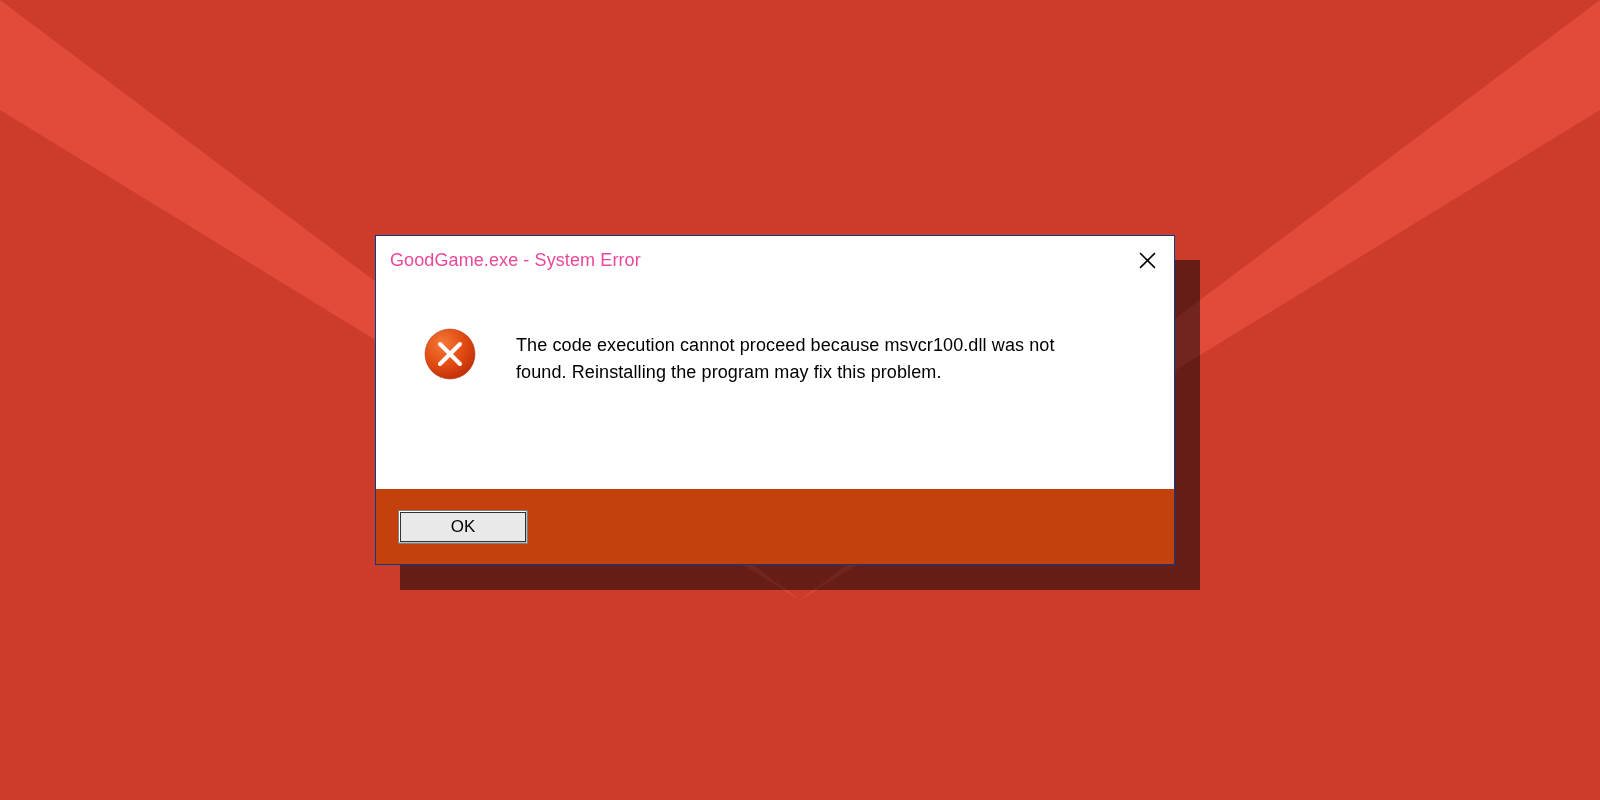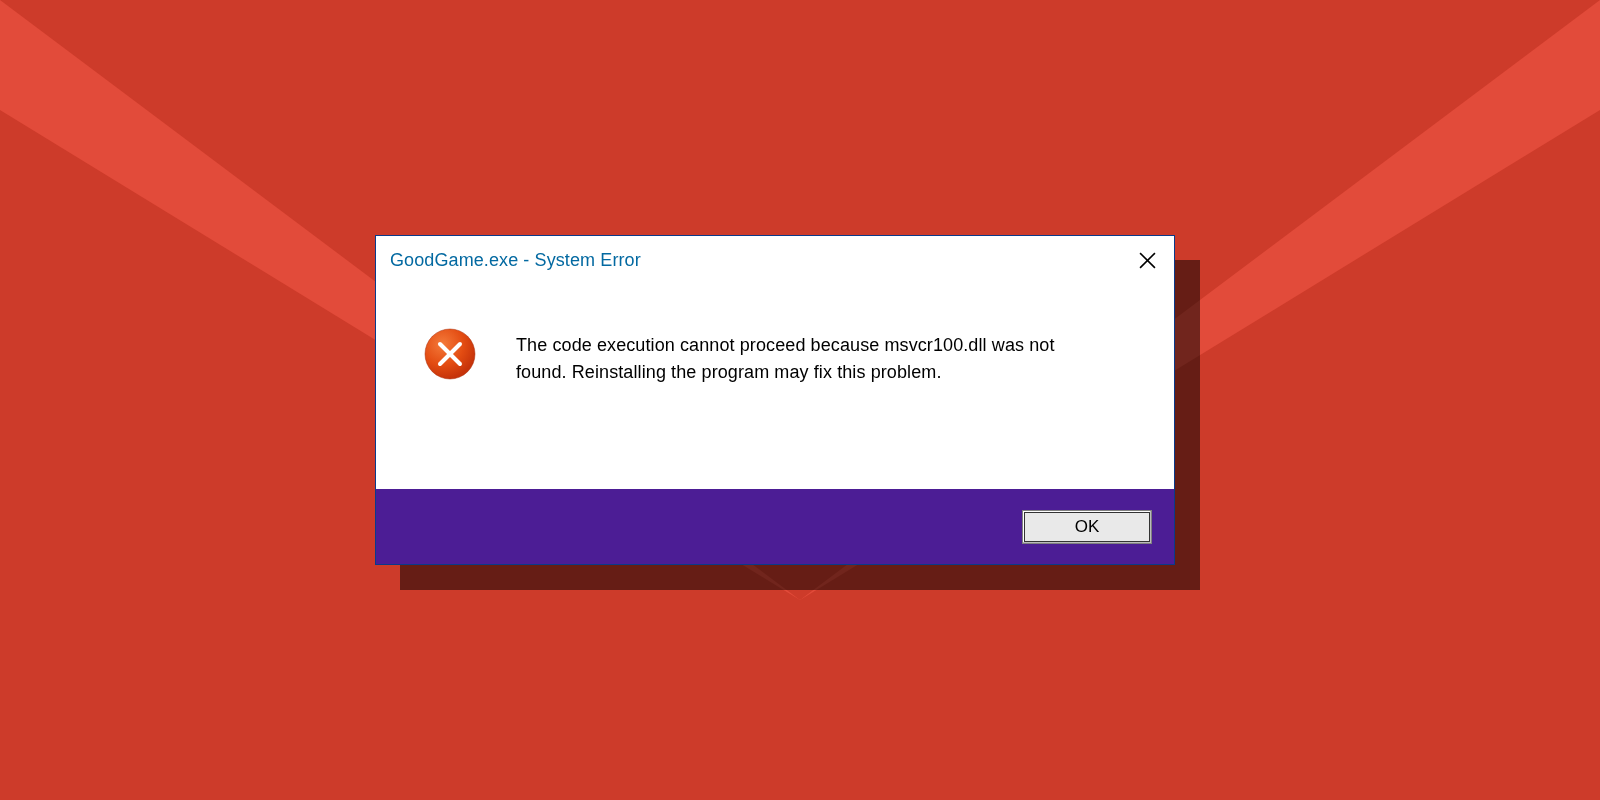--- a/index.html
+++ b/index.html
@@ -45,21 +45,21 @@
     }
     .titlebar {
       height: 48px;
       display: flex;
       align-items: center;
       padding: 0 2px 0 14px;
       background: #ffffff;
     }
     .title-text {
       font-size: 18px;
-      color: #0369a1;
+      color: #ec4899;
       flex: 1;
       letter-spacing: 0.1px;
     }
     .close-button {
       width: 50px;
       height: 46px;
       display: flex;
       align-items: center;
       justify-content: center;
       cursor: default;
@@ -85,24 +85,24 @@
     }
     .message-text {
       font-size: 18px;
       line-height: 1.5;
       color: #000;
       padding-right: 60px;
       letter-spacing: 0.1px;
     }
     .button-area {
       height: 75px;
-      background: #4c1d95;
+      background: #c2410c;
       display: flex;
       align-items: center;
-      justify-content: flex-end;
+      justify-content: flex-start;
       padding: 0 22px;
     }
     .ok-button {
       width: 130px;
       height: 34px;
       background: #e9e9e9;
       border: 1px solid #808080;
       font-size: 17px;
       font-family: inherit;
       cursor: default;

